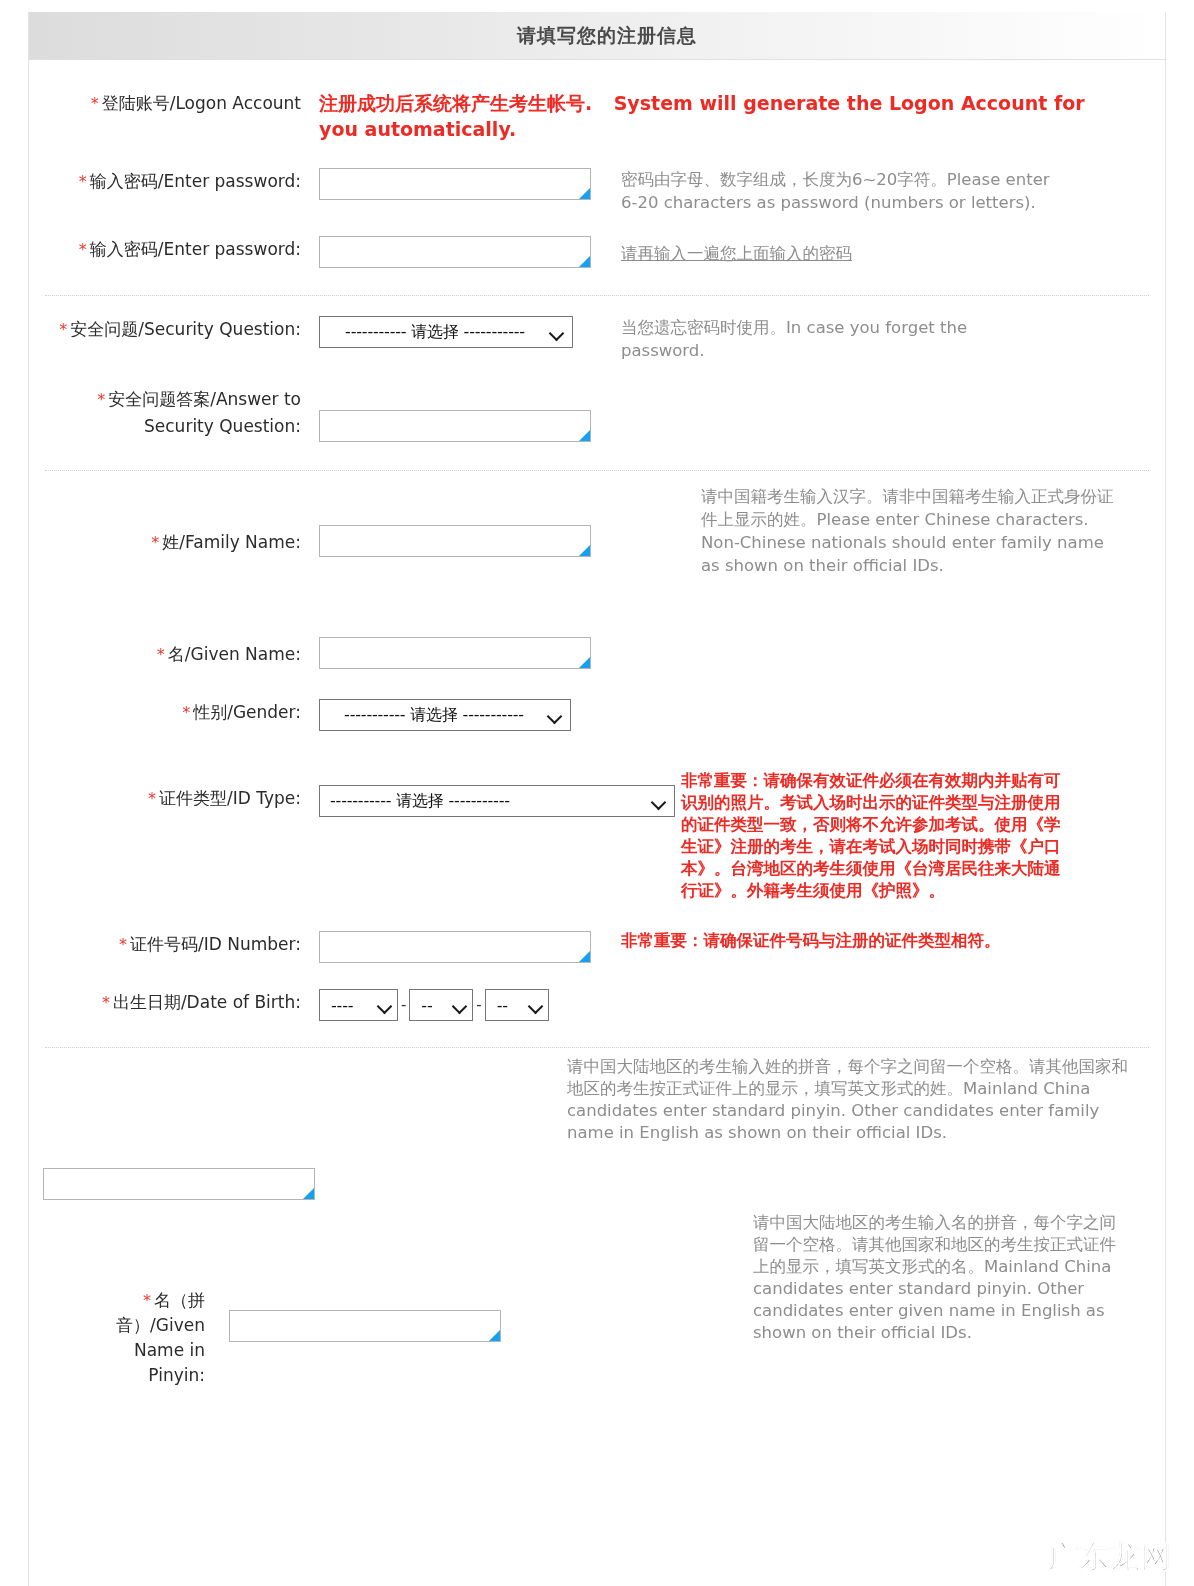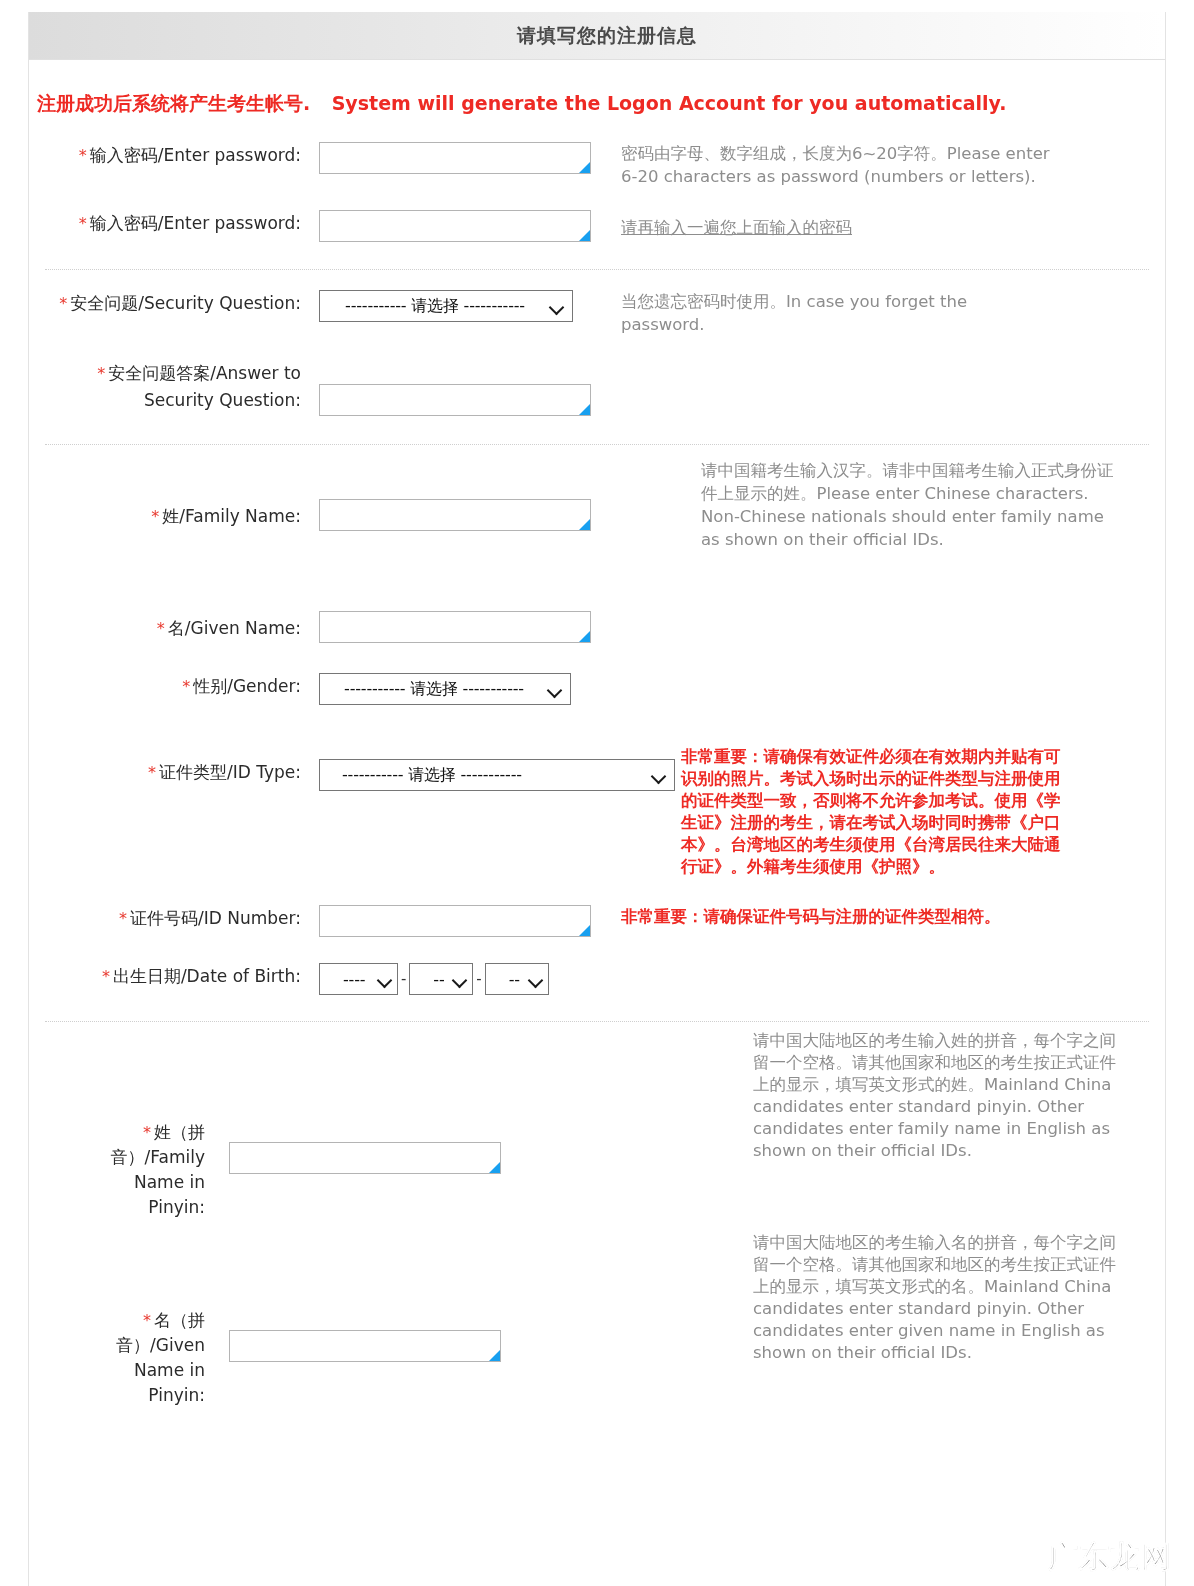--- a/index.html
+++ b/index.html
@@ -136,21 +136,21 @@
     pointer-events: none;
   }
 
   .sel {
     height: 32px;
     border: 1px solid #767676;
     background: #ffffff;
     box-sizing: border-box;
     font-size: 16px;
     font-family: "DejaVu Sans", "Liberation Sans", sans-serif;
-    padding: 2px 16px;
+    padding: 2px 4px;
     color: #111;
     outline: none;
     appearance: none;
     -webkit-appearance: none;
     position: relative;
   }
   .sel-wrap {
     position: relative;
     display: inline-block;
   }
@@ -199,21 +199,21 @@
   .sel-month .sel-inner,
   .sel-day .sel-inner { justify-content: flex-start; padding-left: 7px; padding-right: 20px; }
   .sel-year::after, .sel-month::after, .sel-day::after { right: 8px; }
 
   
   .note-red {
     color: #ee2a24;
     font-weight: bold;
     font-size: 16.5px;
     line-height: 22px;
-    font-family: Liberation Sans, sans-serif;
+    font-family: Liberation Mono, monospace;
   }
   .note-red-top {
     color: #ee2a24;
     font-weight: bold;
     font-size: 19px;
     line-height: 26px;
     font-family: "DejaVu Sans", "Liberation Sans", sans-serif;
   }
   .note-gray {
     color: #8d8d8d;
@@ -247,20 +247,23 @@
 <div class="page">
   <div class="card">
 
     <div class="panel-header">
       <span class="panel-title">请填写您的注册信息</span>
     </div>
 
     <div class="form-body">
 
       <div class="row" style="padding-top:16px;">
+        <div class="col-label" style="width:282px;flex:0 0 282px;">
+          <span class="req">*</span><span>登陆账号/Logon Account</span>
+        </div>
         <div style="flex:1 1 auto;padding-left:8px;box-sizing:border-box;padding-right:80px;">
           <span class="note-red-top">注册成功后系统将产生考生帐号.</span>
           <span style="display:inline-block;width:12px;"></span>
           <span class="note-red-top">System will generate the Logon Account for you automatically.</span>
         </div>
       </div>
 
       <div class="row" style="padding-top:26px;">
         <div class="col-label">
           <span class="req">*</span><span>输入密码/Enter password:</span>
@@ -407,23 +410,20 @@
               </div>
               <span></span>
             </span>
           </div>
         </div>
       </div>
 
       <div class="divider" style="margin-top:26px;"></div>
 
       <div class="row" style="padding-top:6px;">
-        <div class="col-label" style="width:186px;flex:0 0 186px;padding-top:92px;padding-left:50px;line-height:25px;">
-          <span class="req">*</span><span>姓（拼音）/Family Name in Pinyin:</span>
-        </div>
         <div class="col-field" style="padding-top:114px;padding-left:14px;">
           <span class="txt-wrap">
             <input class="txt" type="text" value="" style="">
           </span>
         </div>
         <div class="col-note note-gray" style="padding-left:228px;padding-right:34px;padding-top:2px;line-height:22px;">请中国大陆地区的考生输入姓的拼音，每个字之间留一个空格。请其他国家和地区的考生按正式证件上的显示，填写英文形式的姓。Mainland China candidates enter standard pinyin. Other candidates enter family name in English as shown on their official IDs.</div>
       </div>
 
       <div class="row" style="padding-top:0px;">
         <div class="col-label" style="width:186px;flex:0 0 186px;padding-top:88px;padding-left:50px;line-height:25px;">

